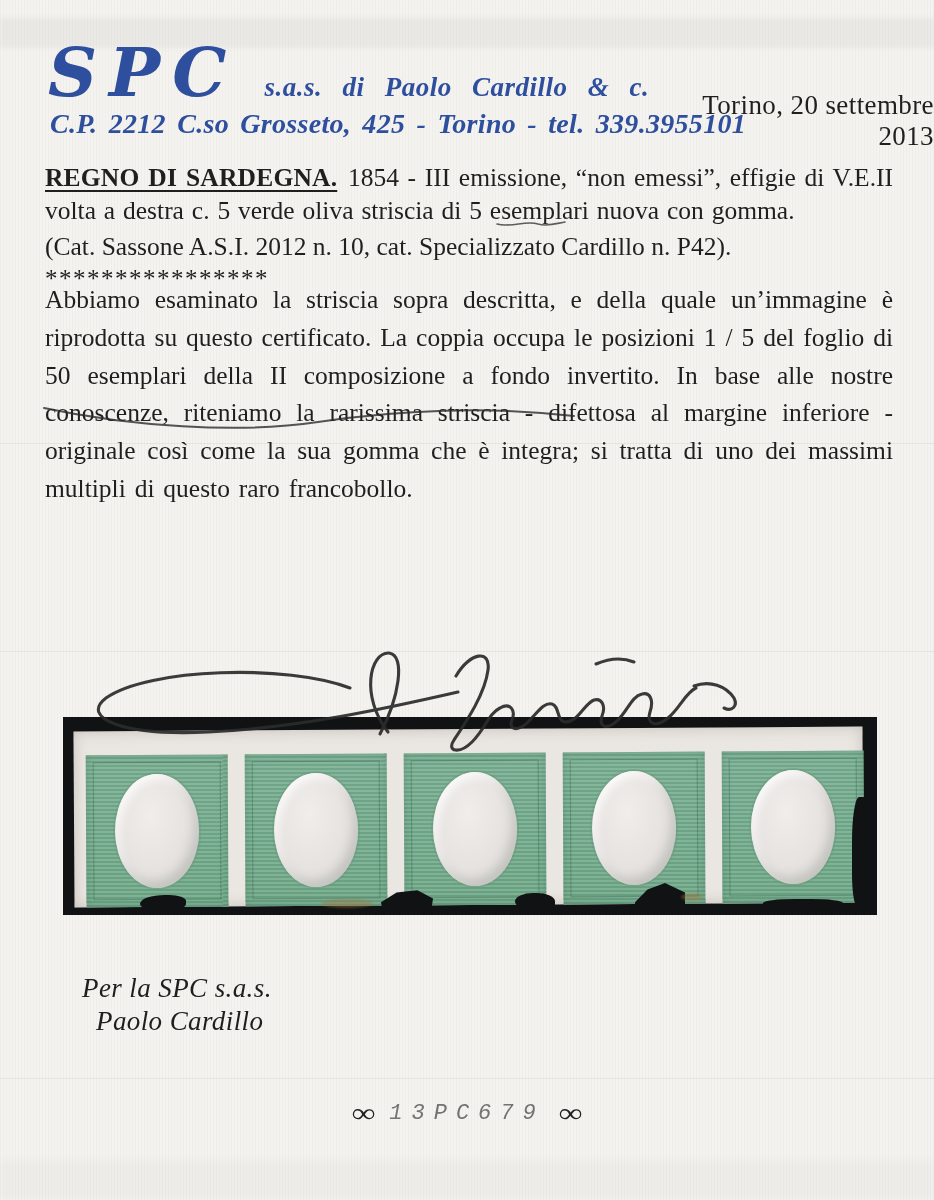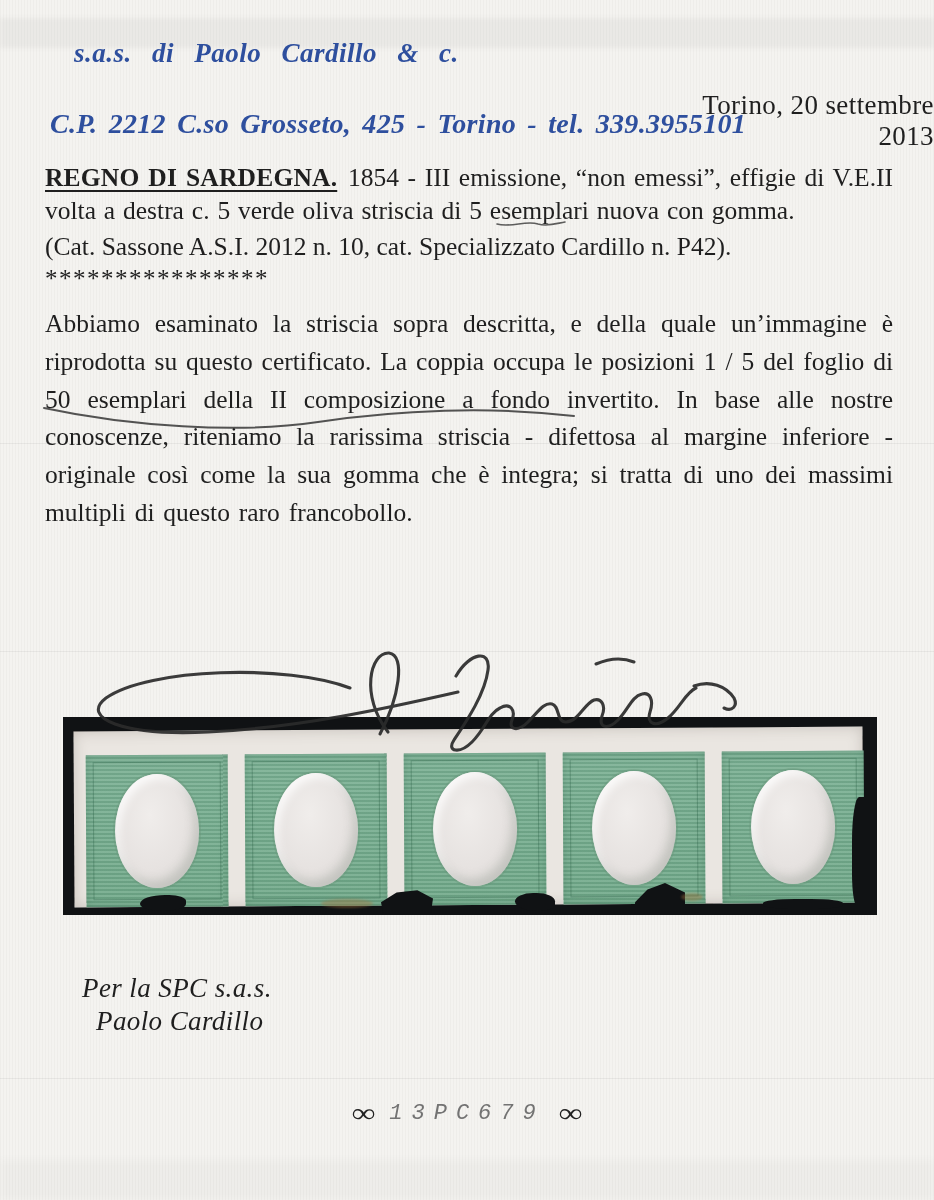--- a/index.html
+++ b/index.html
@@ -37,21 +37,21 @@
   .description { position:absolute; left:45px; top:162px; width:848px; z-index:2; }
   .desc-p { font-size:25.5px; line-height:32.5px; text-align:justify; word-spacing:1.5px; }
   .desc-title { font-weight:700; text-decoration:underline; text-decoration-thickness:2px;
                 text-underline-offset:4px; letter-spacing:0.2px; }
   .desc-intro { margin-left:2px; }
   .catalog { font-size:25.5px; margin-top:5px; }
   .stars { font-size:25px; margin-top:3px; letter-spacing:1.5px; }
 
   
   .opinion { position:absolute; left:45px; top:281px; width:848px; z-index:2;
-             font-size:25.5px; line-height:37.8px; text-align:justify; word-spacing:2.5px;margin-top:24px; }
+             font-size:25.5px; line-height:37.8px; text-align:justify; word-spacing:2.5px; }
 
   .pen { position:absolute; z-index:3; }
   .pen path { fill:none; stroke:#2b2b2b; stroke-linecap:round; }
 
   
   .photo { position:absolute; left:63px; top:717px; width:814px; height:198px; z-index:2;
            background: var(--photo-bg, #101214); }
   .photo-paper { position:absolute; left:11px; top:12px; width:789px; height:176px;
                  background: var(--photo-paper, #eae6e1); transform:rotate(-0.35deg);
                  box-shadow: inset 0 0 14px rgba(90,80,70,0.25); }
@@ -86,20 +86,21 @@
 
 <div class="page">
   <div class="texture"></div>
   <div class="band band-top"></div>
   <div class="band band-bottom"></div>
   <div class="scanline sl1"></div>
   <div class="scanline sl2"></div>
   <div class="scanline sl3"></div>
 
   <div class="brand-row">
+    <span class="spc">SPC</span>
     <span class="spc-suffix">s.a.s. di Paolo Cardillo &amp; c.</span>
   </div>
   <div class="address">C.P. 2212 C.so Grosseto, 425 - Torino - tel. 339.3955101</div>
   <div class="dateline">Torino, 20 settembre 2013</div>
 
   <section class="description">
     <p class="desc-p">
       <span class="desc-title">REGNO DI SARDEGNA.</span>
       <span class="desc-intro">1854 - III emissione, “non emessi”, effigie di V.E.II volta a destra c. 5 verde oliva striscia di 5 esemplari nuova con gomma.</span>
     </p>

